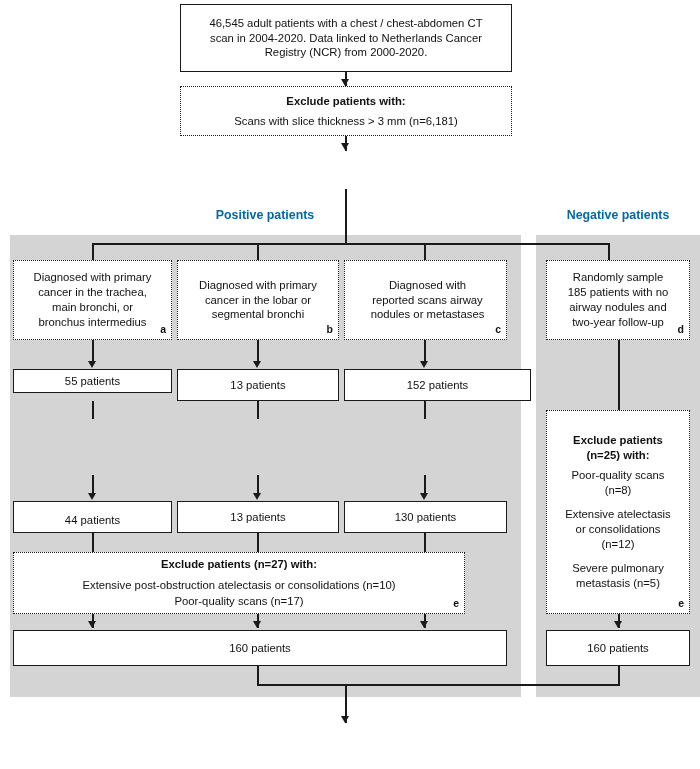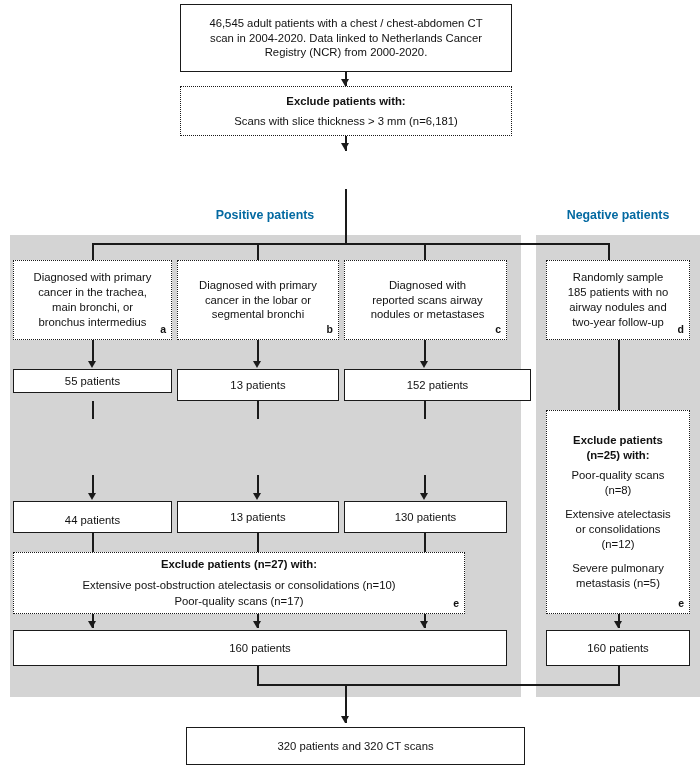--- a/index.html
+++ b/index.html
@@ -224,17 +224,14 @@
   <div class="box" style="left:546px; top:630px; width:144px; height:36px;">
     <span class="ln">160 patients</span>
   </div>
 
   <div class="line vline" style="left:257px; top:666px; height:19px;"></div>
   <div class="line vline" style="left:618px; top:666px; height:19px;"></div>
   <div class="line hline" style="left:257px; top:684.4px; width:362.6px;"></div>
   <div class="line vline" style="left:345px; top:684.4px; height:39px;"></div>
   <div class="arrow" style="left:341.2px; top:716px;"></div>
 
-  <div class="box" style="left:186px; top:727px; width:339px; height:38px;">
-    <span class="ln">320 patients and 320 CT scans</span>
-  </div>
 
 </div>
 
 </body></html>

